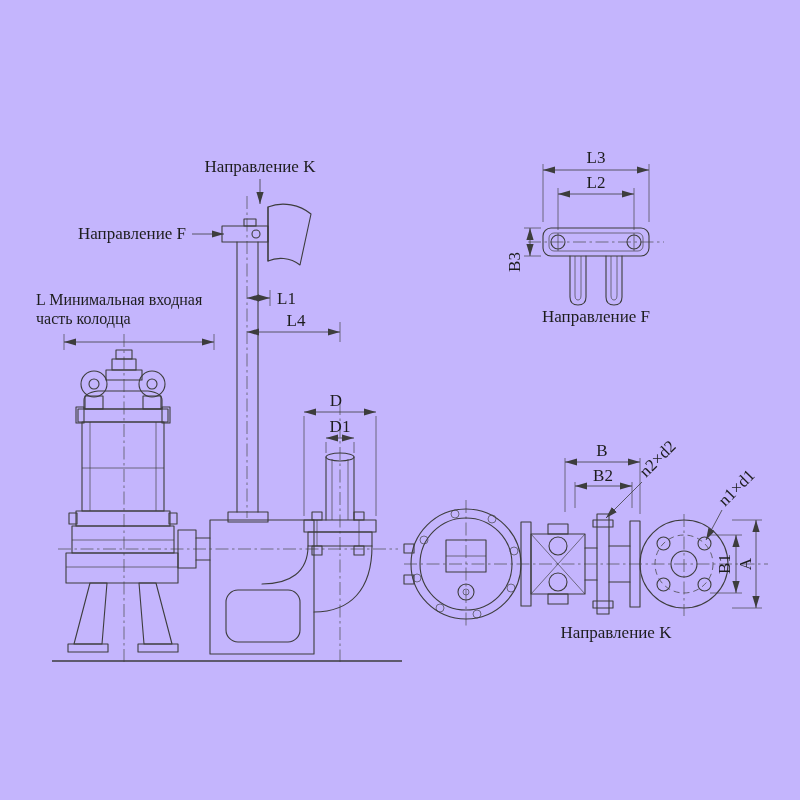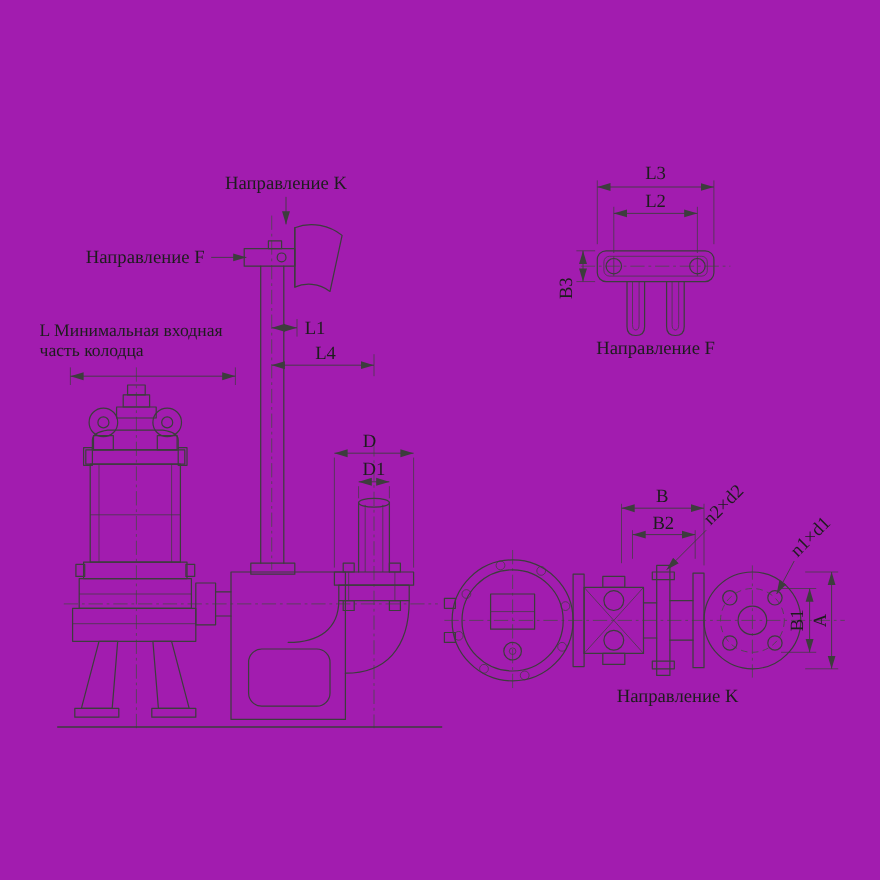--- a/index.html
+++ b/index.html
@@ -1,16 +1,16 @@
 <!DOCTYPE html>
 <html><head>
 <meta charset="utf-8">
 <style>
   html,body{margin:0;padding:0;background:#fff;}
-  .canvas{position:relative;width:800px;height:800px;background:#a21caf;overflow:hidden;
+  .canvas{position:relative;width:800px;height:800px;background:#c4b5fd;overflow:hidden;
           font-family:"Liberation Serif", serif;}
   svg{display:block;}
   .ln{fill:none;stroke:#3d3d3d;stroke-width:1.1;stroke-linecap:round;stroke-linejoin:round;}
   .thk{fill:none;stroke:#3d3d3d;stroke-width:1.4;}
   .thin{fill:none;stroke:#3d3d3d;stroke-width:0.65;}
   .dim{fill:none;stroke:#3d3d3d;stroke-width:0.8;}
   .cl{fill:none;stroke:#4a4a4a;stroke-width:0.7;stroke-dasharray:13 3.5 2.5 3.5;}
   .bc{fill:none;stroke:#4a4a4a;stroke-width:0.8;stroke-dasharray:6 4;}
   .lbl{fill:#1d1d1d;font-size:17px;font-family:"Liberation Serif", serif;}
   .lbl-sm{fill:#1d1d1d;font-size:16px;font-family:"Liberation Serif", serif;}

